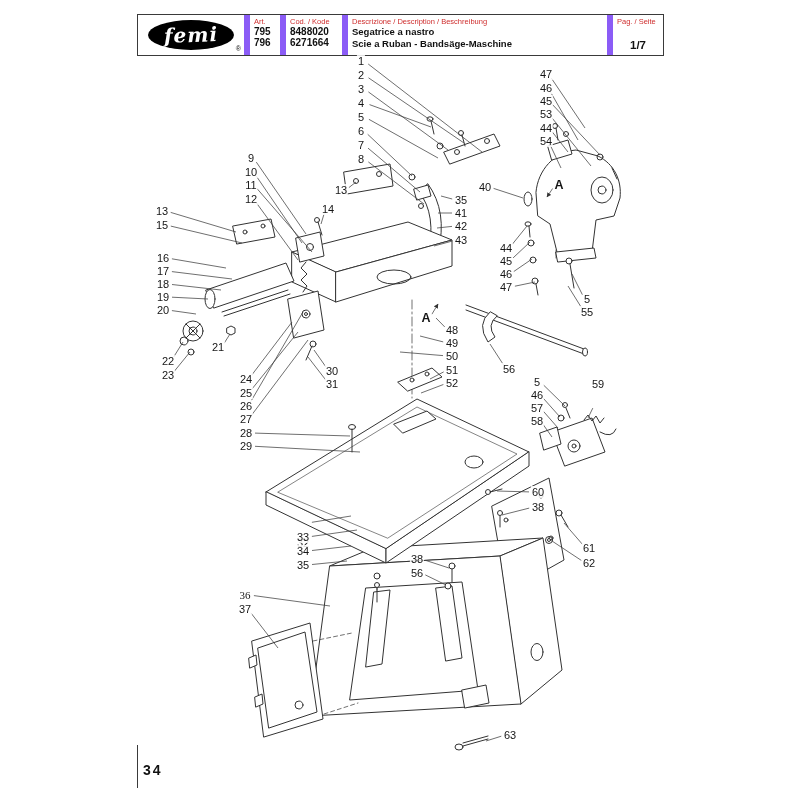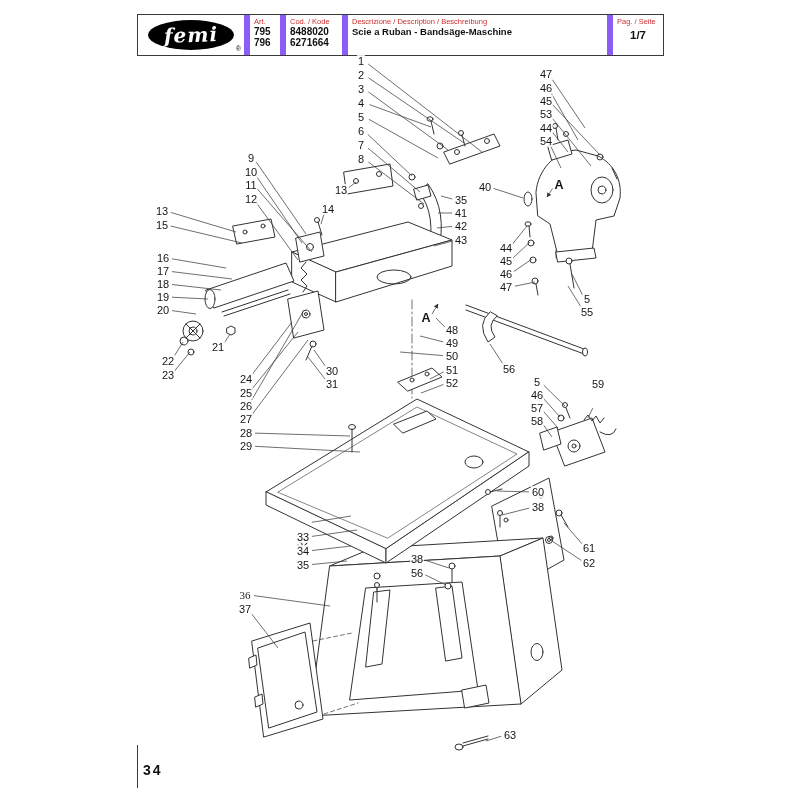--- a/index.html
+++ b/index.html
@@ -16,21 +16,21 @@
   .logo-text{color:#fff;font-family:"DejaVu Serif",serif;font-style:italic;font-weight:bold;
              font-size:20px;letter-spacing:1px;transform:rotate(-2deg);line-height:1;}
   .logo-reg{position:absolute;right:-7px;bottom:-2px;font-size:7px;color:#111;font-style:normal;}
   .hlabel{color:#cf2e2e;font-size:7.5px;line-height:9px;white-space:nowrap;}
   .hval{font-size:10px;font-weight:bold;line-height:10px;margin-top:1px;}
   .art-cell{width:36px;}
   .cod-cell{width:62px;}
   .desc-cell{flex:1;}
   .desc-line{font-size:9.5px;font-weight:bold;line-height:12px;white-space:nowrap;}
   .page-cell{width:56px;}
-  .page-val{font-size:11.5px;font-weight:bold;text-align:center;margin-top:3px;}
+  .page-val{font-size:11.5px;font-weight:bold;text-align:center;margin-top:13px;}
   
   .layer{position:absolute;left:0;top:0;}
   #machine-svg{z-index:1;}
   #leader-svg{z-index:2;}
   #callout-layer{z-index:3;position:absolute;left:0;top:0;width:800px;height:800px;pointer-events:none;}
   #leader-svg line{stroke:#3f3f3f;stroke-width:.75;fill:none;}
   .callout{position:absolute;transform:translate(-50%,-50%);font-size:11px;line-height:12px;
            color:#161616;background:rgba(255,255,255,.85);padding:0 1px;}
   .marker{font-weight:bold;font-size:12.5px;}
   
@@ -54,20 +54,21 @@
       <div class="hval">795</div>
       <div class="hval">796</div>
     </div>
     <div class="hcell cod-cell">
       <div class="hlabel">Cod. / Kode</div>
       <div class="hval">8488020</div>
       <div class="hval">6271664</div>
     </div>
     <div class="hcell desc-cell">
       <div class="hlabel">Descrizione / Description / Beschreibung</div>
+      <div class="desc-line">Segatrice a nastro</div>
       <div class="desc-line">Scie a Ruban - Bandsäge-Maschine</div>
     </div>
     <div class="hcell page-cell">
       <div class="hlabel">Pag. / Seite</div>
       <div class="page-val">1/7</div>
     </div>
   </div>
 
   <svg id="machine-svg" class="layer" width="800" height="800" viewBox="0 0 800 800">
     <g stroke="#333" stroke-width="1" fill="#fff" stroke-linejoin="round" stroke-linecap="round">

